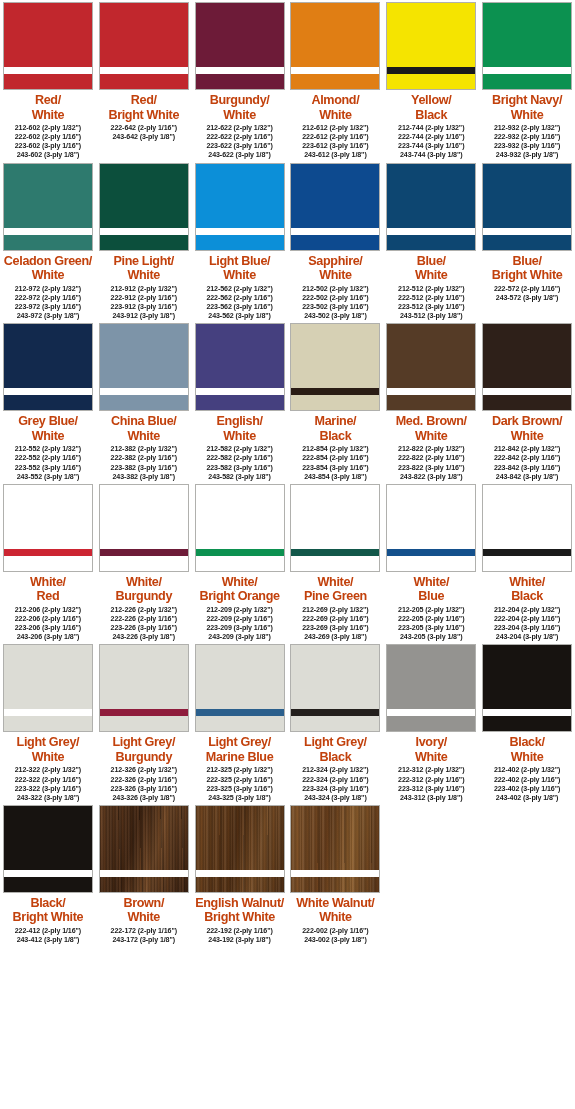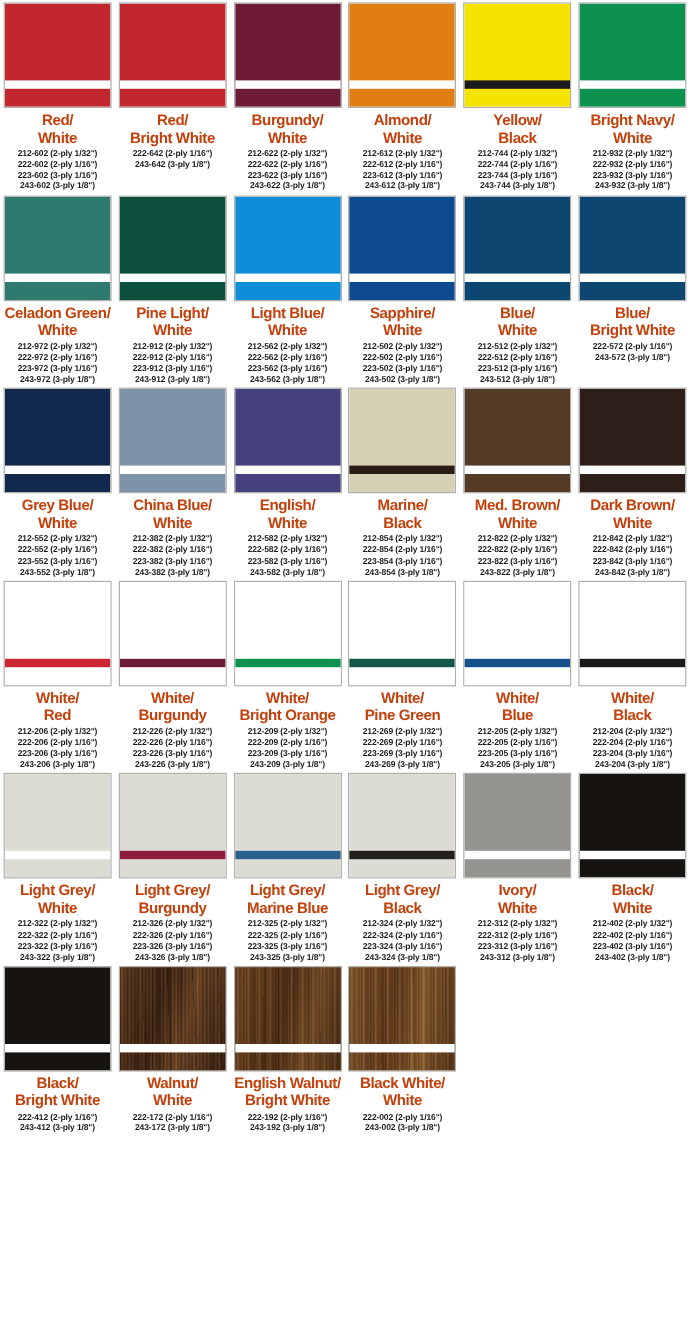--- a/index.html
+++ b/index.html
@@ -588,21 +588,21 @@
       </div>
     </div>
     <div class="cell">
       <div class="swatch">
         <div class="face" style="background: rgb(90, 52, 24);">
           <div class="wood walnut"></div>
         </div>
         <div class="core" style="background: rgb(255, 255, 255);"></div>
       </div>
       <div class="names">
-        <div>Walnut/</div>
+        <div>Brown/</div>
         <div>White</div>
       </div>
       <div class="codes">
         <div>222-172 (2-ply 1/16")</div>
         <div>243-172 (3-ply 1/8")</div>
       </div>
     </div>
     <div class="cell">
       <div class="swatch">
         <div class="face" style="background: rgb(107, 67, 32);">
@@ -620,21 +620,21 @@
       </div>
     </div>
     <div class="cell">
       <div class="swatch">
         <div class="face" style="background: rgb(125, 80, 38);">
           <div class="wood black-walnut"></div>
         </div>
         <div class="core" style="background: rgb(255, 255, 255);"></div>
       </div>
       <div class="names">
-        <div>Black White/</div>
+        <div>White Walnut/</div>
         <div>White</div>
       </div>
       <div class="codes">
         <div>222-002 (2-ply 1/16")</div>
         <div>243-002 (3-ply 1/8")</div>
       </div>
     </div>
   </div>
 
 </body></html>

